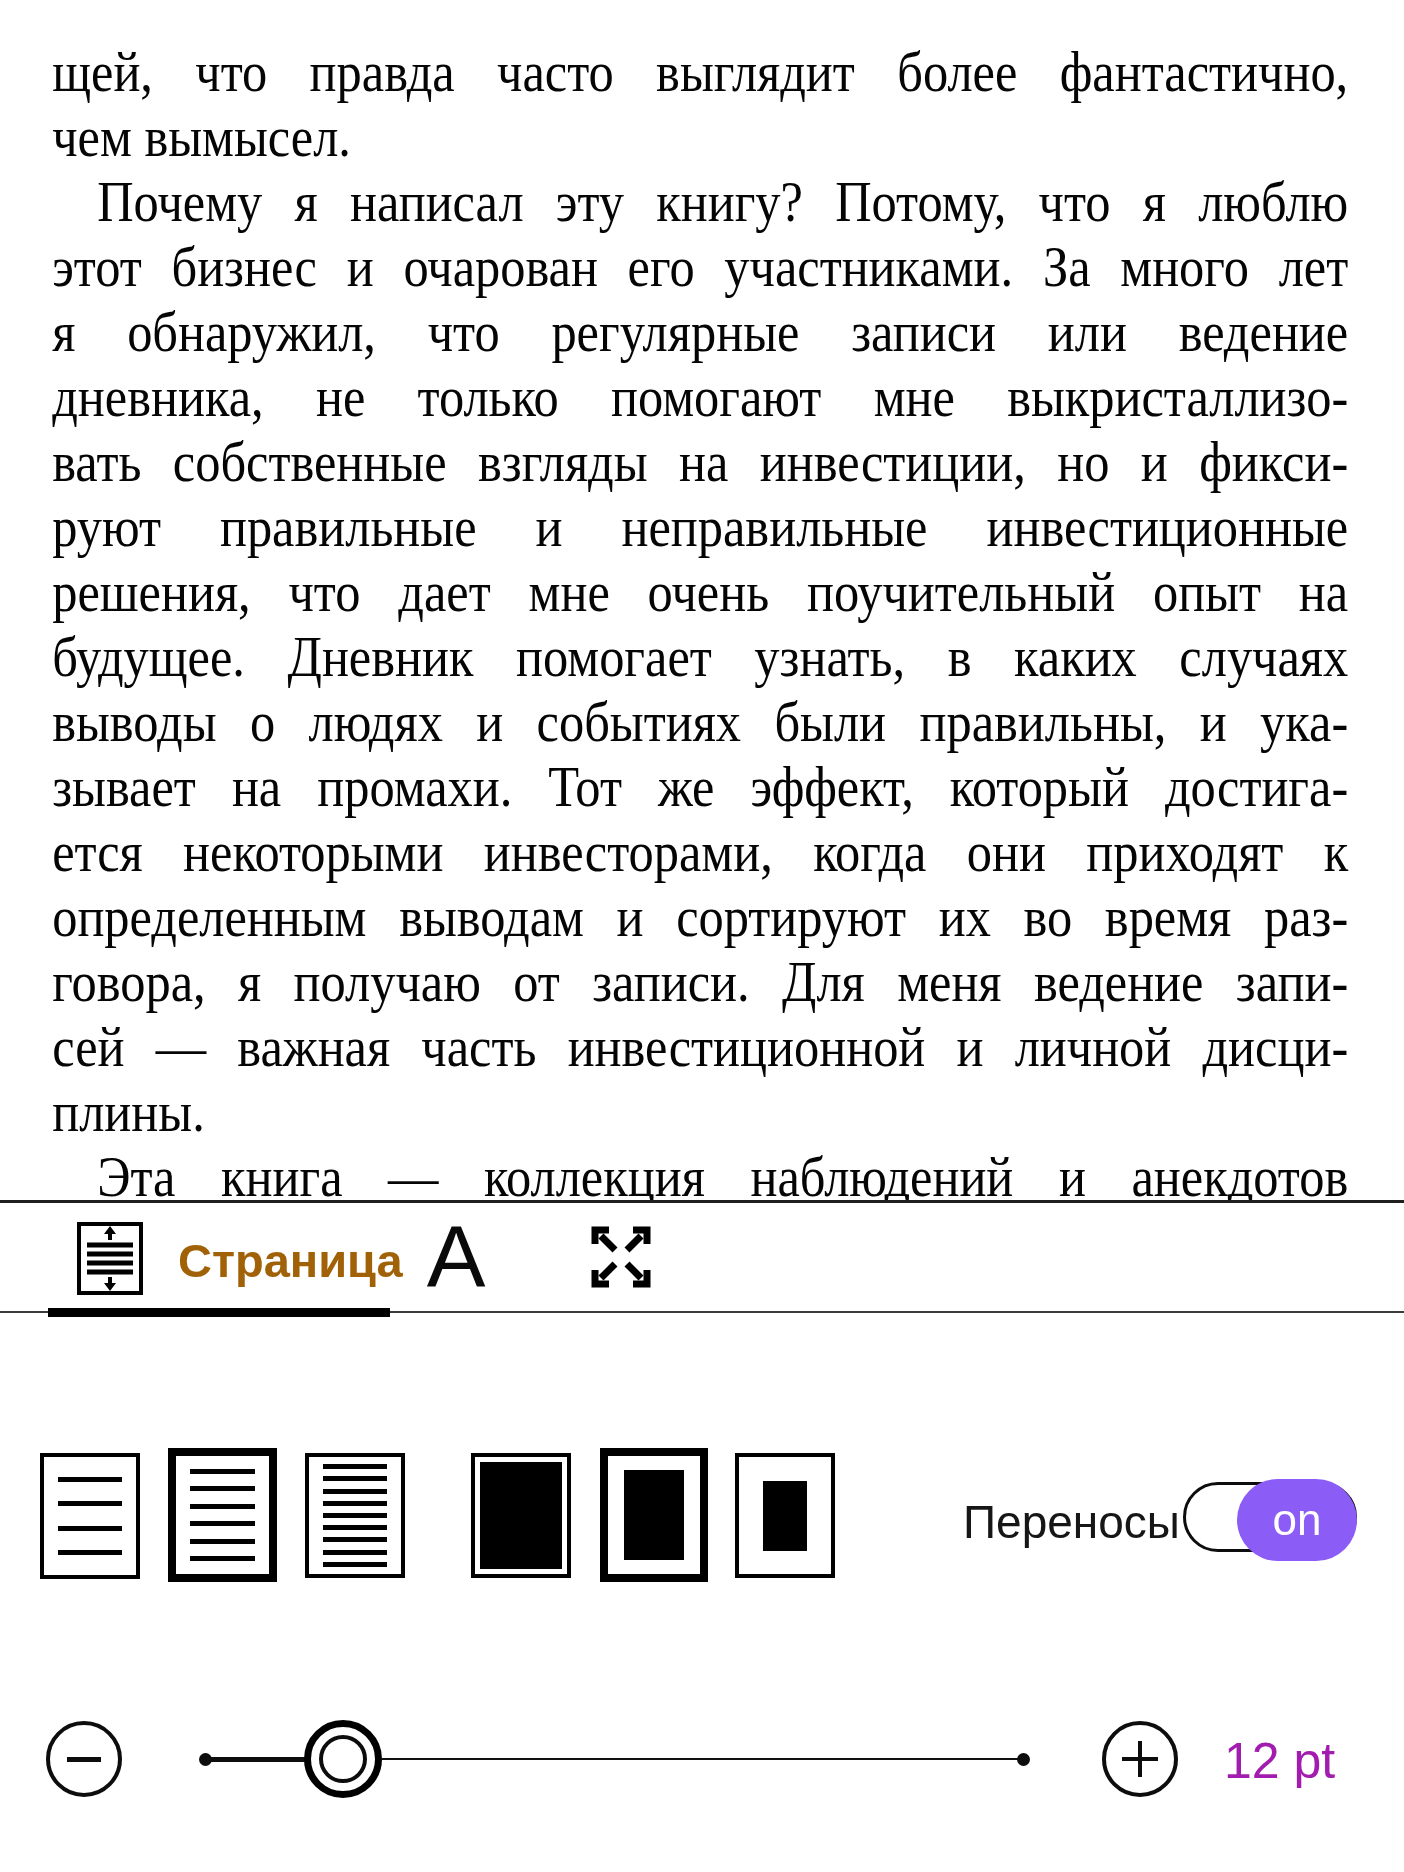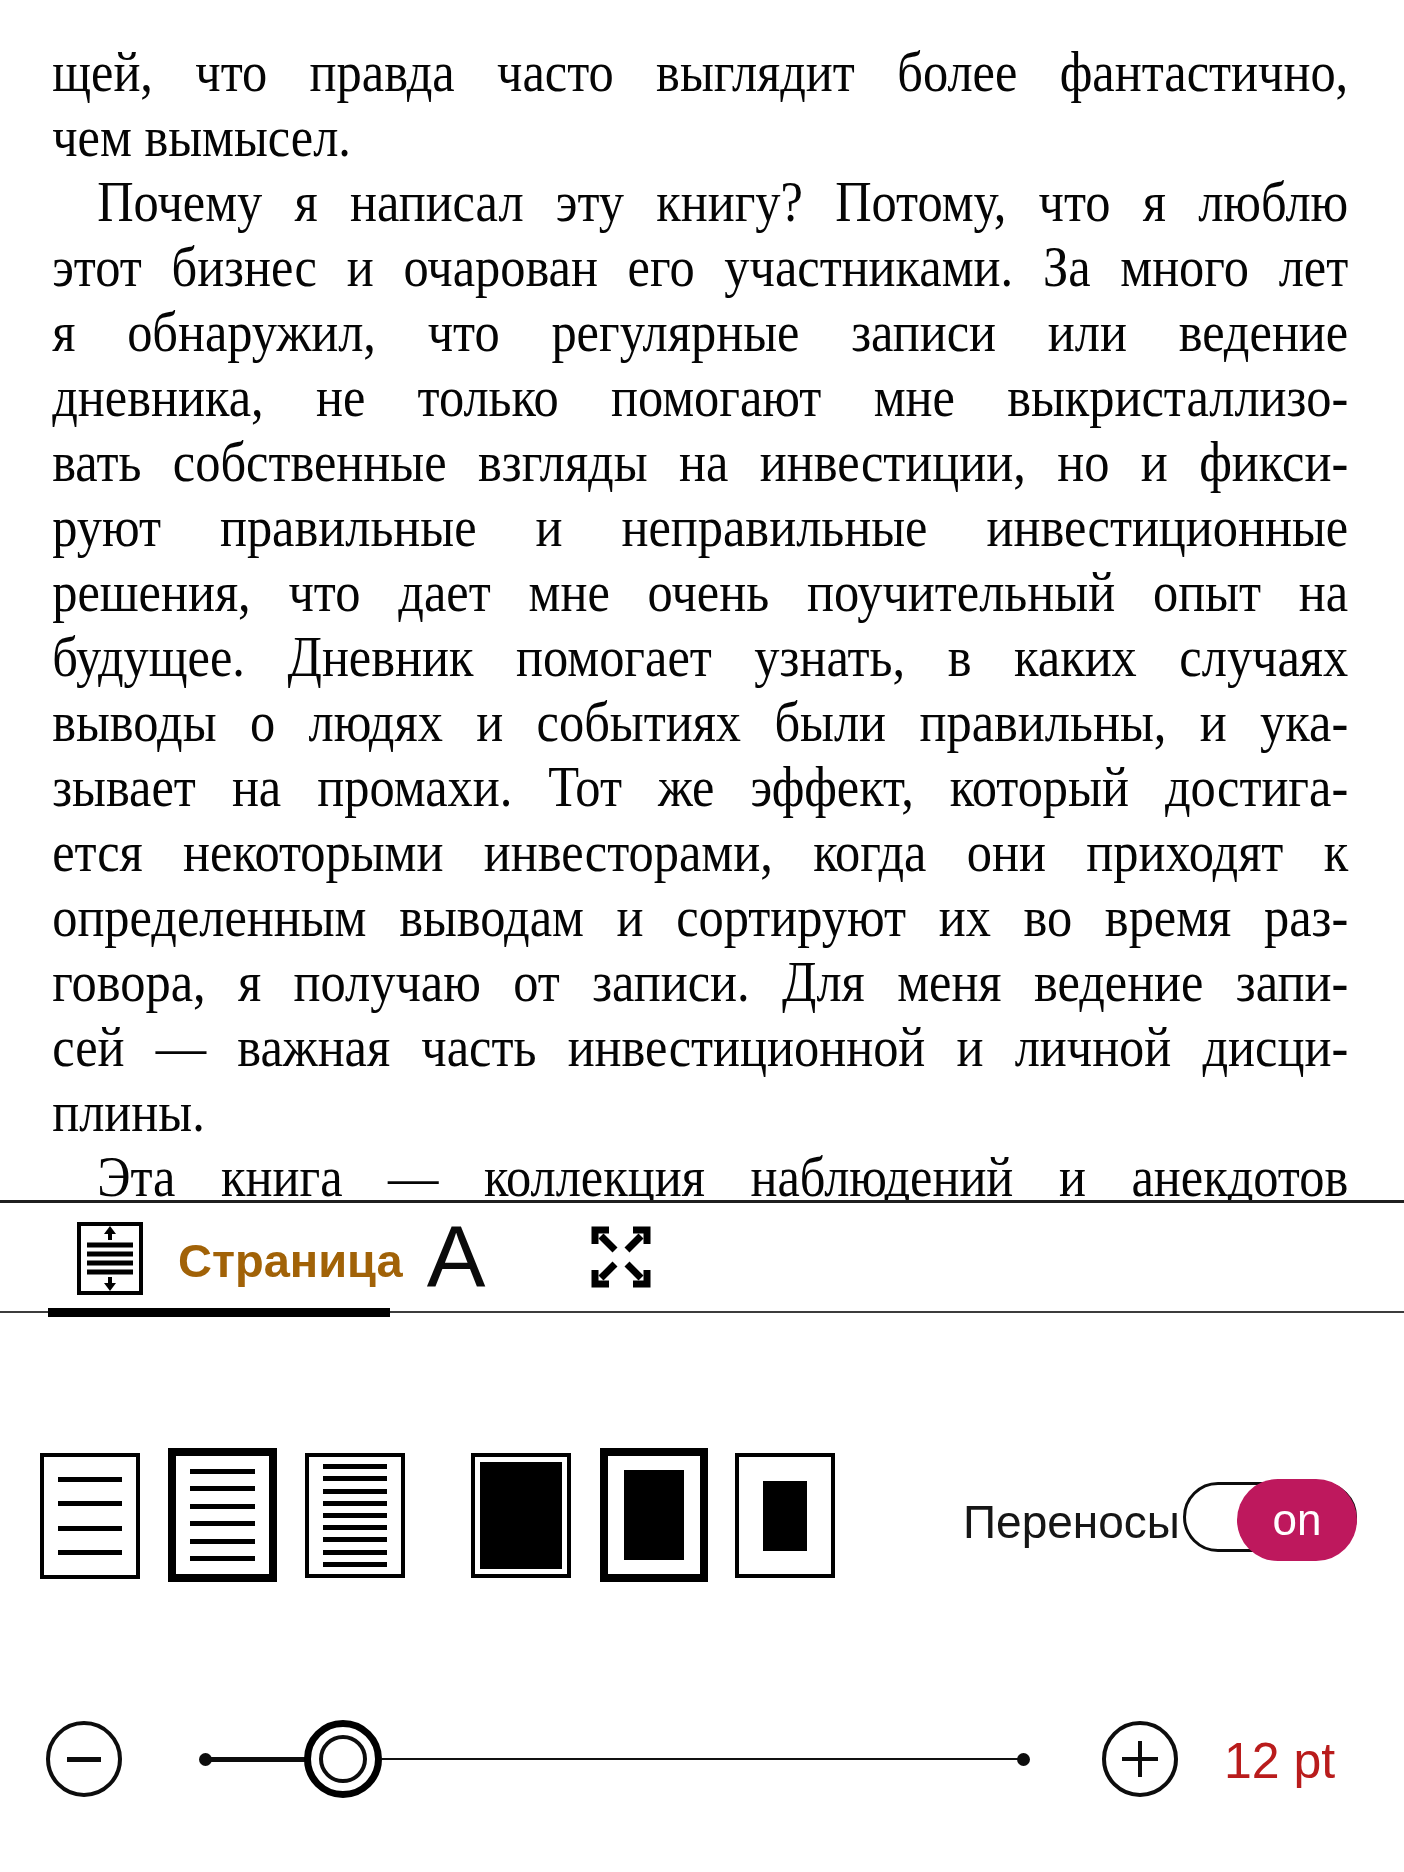--- a/index.html
+++ b/index.html
@@ -41,40 +41,40 @@
   #mg1 { left:471px; top:1453px; width:100px; height:125px; padding:5px; display:block; }
   #mg1 .blk { width:100%; height:100%; }
   #mg2 { left:600px; top:1448px; width:108px; height:134px; padding:14px 16px; display:block; }
   #mg2 .blk { width:100%; height:100%; }
   #mg3 { left:735px; top:1453px; width:100px; height:125px; }
   #mg3 .blk { width:44px; height:70px; }
 
   
   .hyph-label { position:absolute; left:963px; top:1496px; font-size:46px; line-height:52px; color:#161616; }
   .toggle { position:absolute; left:1183px; top:1482px; width:174px; height:70px; border:3px solid #0d0d0d; border-radius:38px; background:#fff; }
-  .toggle .knob { position:absolute; right:-3px; top:-6px; width:120px; height:82px; border-radius:41px; background:#be185d; display:flex; align-items:center; justify-content:center; }
+  .toggle .knob { position:absolute; right:-3px; top:-6px; width:120px; height:82px; border-radius:41px; background:#8b5cf6; display:flex; align-items:center; justify-content:center; }
   .toggle .knob span { color:#fff; font-size:44px; line-height:44px; }
 
   
   .circle-btn { position:absolute; width:76px; height:76px; border:4px solid #0d0d0d; border-radius:50%; background:#fff; display:flex; align-items:center; justify-content:center; }
   #btn-minus { left:46px;  top:1721px; }
   #btn-plus  { left:1102px; top:1721px; }
   .hbar { width:34px; height:5px; background:#0d0d0d; }
   .plus-wrap { position:relative; width:36px; height:36px; }
   .plus-wrap .h { position:absolute; left:0; top:16px; width:36px; height:4px; background:#0d0d0d; }
   .plus-wrap .v { position:absolute; left:16px; top:0; width:4px; height:36px; background:#0d0d0d; }
 
   .trk-dot-l { position:absolute; left:199px; top:1753px; width:13px; height:13px; border-radius:50%; background:#0d0d0d; }
   .trk-thick { position:absolute; left:205px; top:1757px; width:105px; height:5px; background:#0d0d0d; }
   .trk-thin  { position:absolute; left:382px; top:1758px; width:641px; height:2px; background:#111; }
   .trk-dot-r { position:absolute; left:1017px; top:1753px; width:13px; height:13px; border-radius:50%; background:#0d0d0d; }
   .knob-outer{ position:absolute; left:304px; top:1720px; width:78px; height:78px; border:7px solid #000; border-radius:50%; background:#fff; display:flex; align-items:center; justify-content:center; }
   .knob-inner{ width:48px; height:48px; border:4px solid #0d0d0d; border-radius:50%; background:#fff; }
 
-  .size-label { position:absolute; left:1224px; top:1736px; font-size:50px; font-weight:500; line-height:50px; color:#b91c1c; }
+  .size-label { position:absolute; left:1224px; top:1736px; font-size:50px; font-weight:500; line-height:50px; color:#a21caf; }
 </style>
 </head>
 <body>
 
 <div class="book">
   <p>щей, что правда часто выглядит более фантастично,</p>
   <p class="end">чем вымысел.</p>
   <p class="ind">Почему я написал эту книгу? Потому, что я люблю</p>
   <p>этот бизнес и очарован его участниками. За много лет</p>
   <p>я обнаружил, что регулярные записи или ведение</p>

